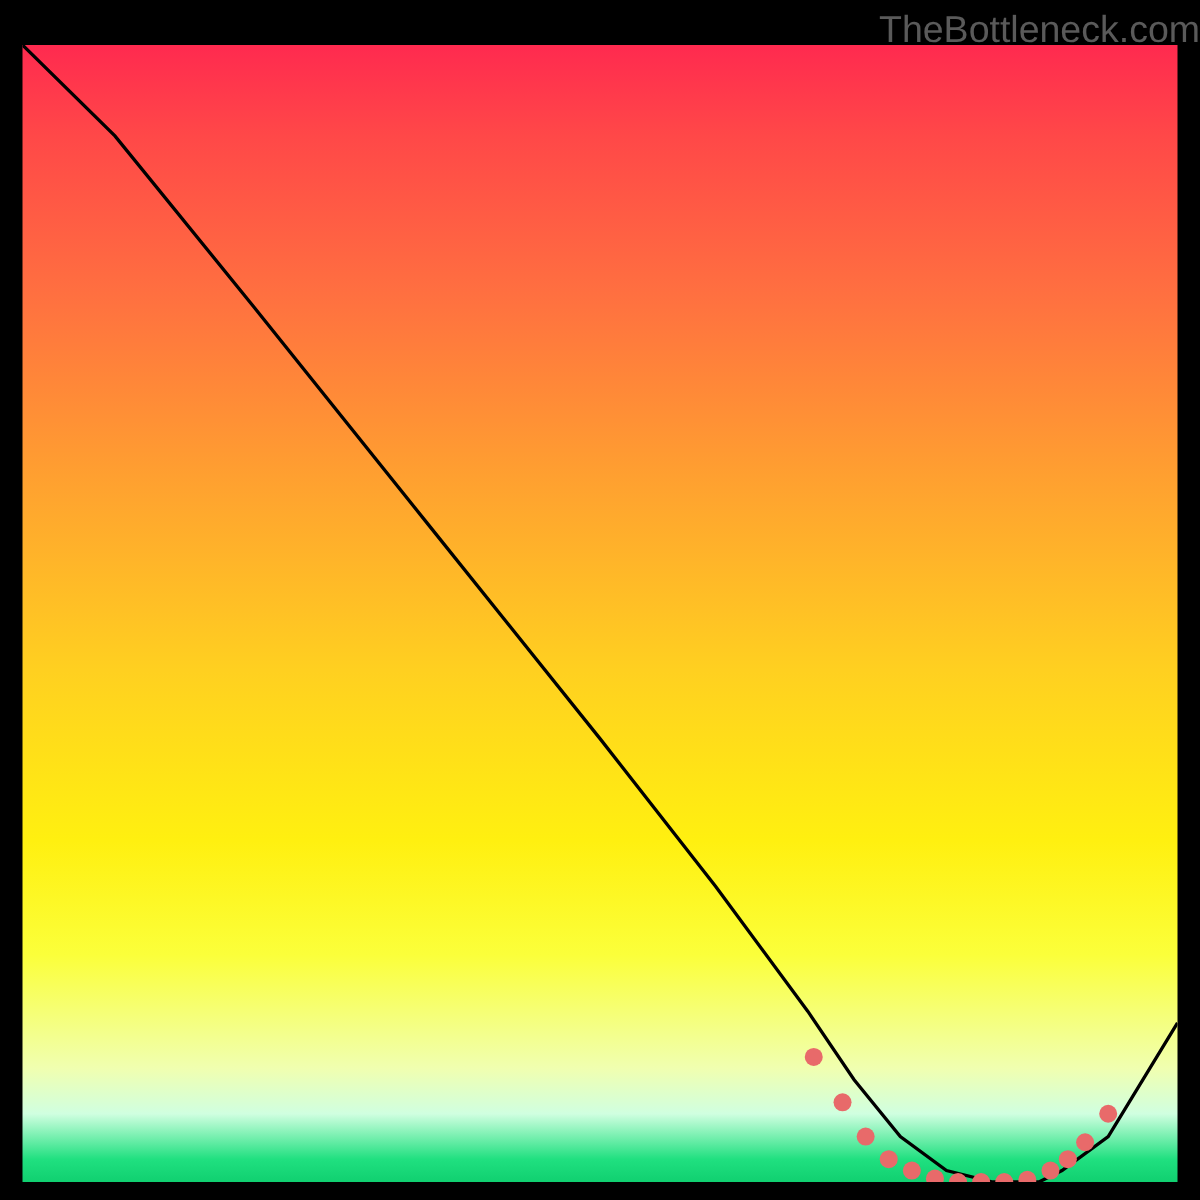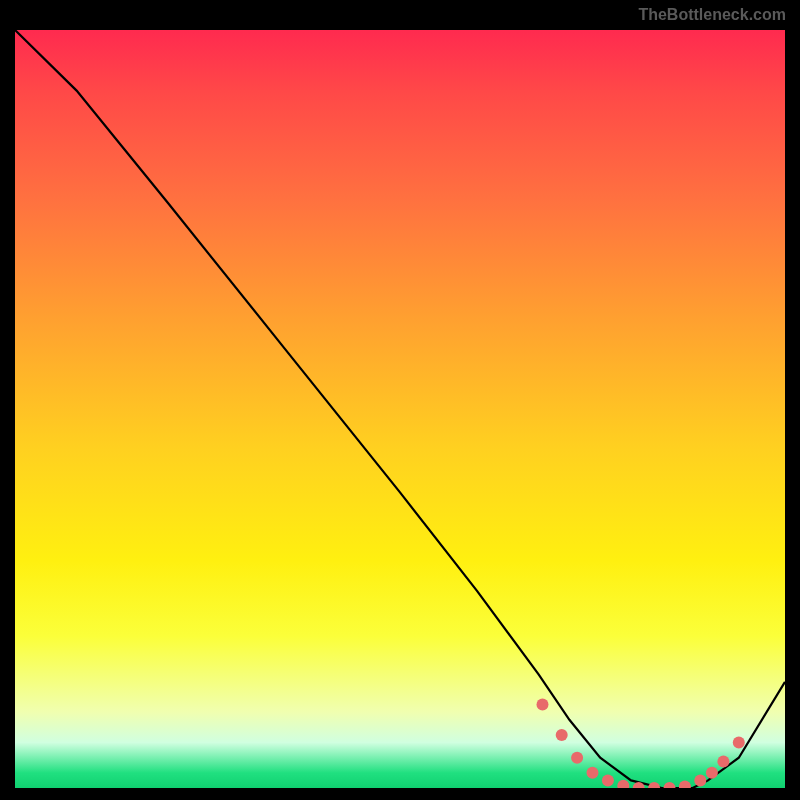--- a/index.html
+++ b/index.html
@@ -1,23 +1,23 @@
 <!DOCTYPE html>
 <html><head>
 <meta charset="utf-8">
 <style>
   * { margin: 0; padding: 0; box-sizing: border-box; }
   body { width: 800px; height: 800px; background: #000; position: relative; font-family: Arial, sans-serif; }
   .attribution {
     position: absolute;
     top: 6px;
-    right: 14px;
+    right: 0;
     color: #5a5a5a;
-    font-size: 16px;
-    font-weight: 700;
+    font-size: 25px;
+    font-weight: 400;
     z-index: 10;
   }
   .plot-area {
     position: absolute;
     top: 30px;
     left: 15px;
     width: 770px;
     height: 758px;
     background: linear-gradient(to bottom,
       #ff2a4f 0%,

